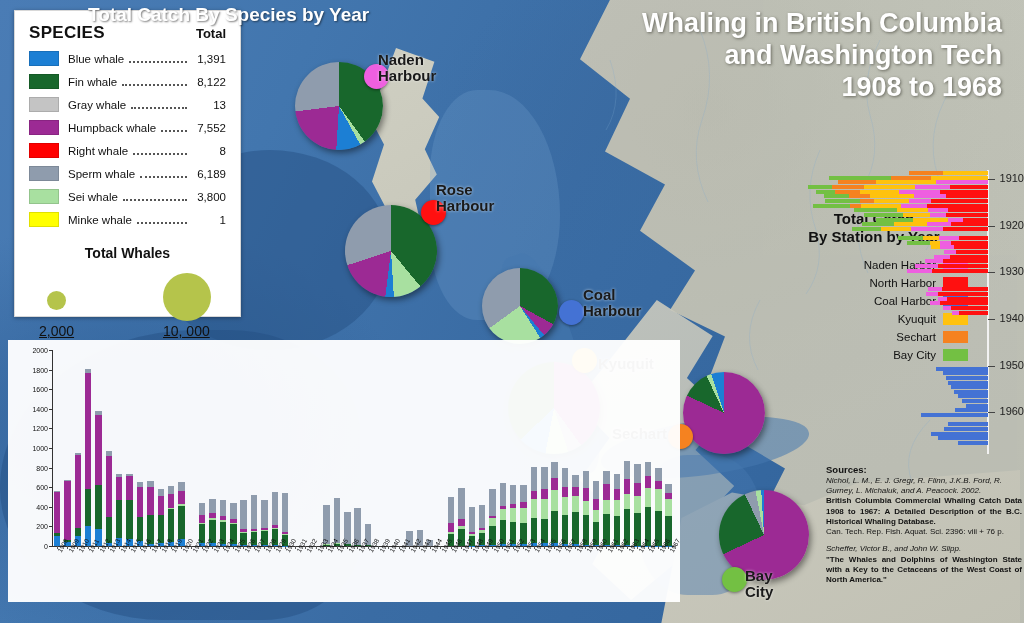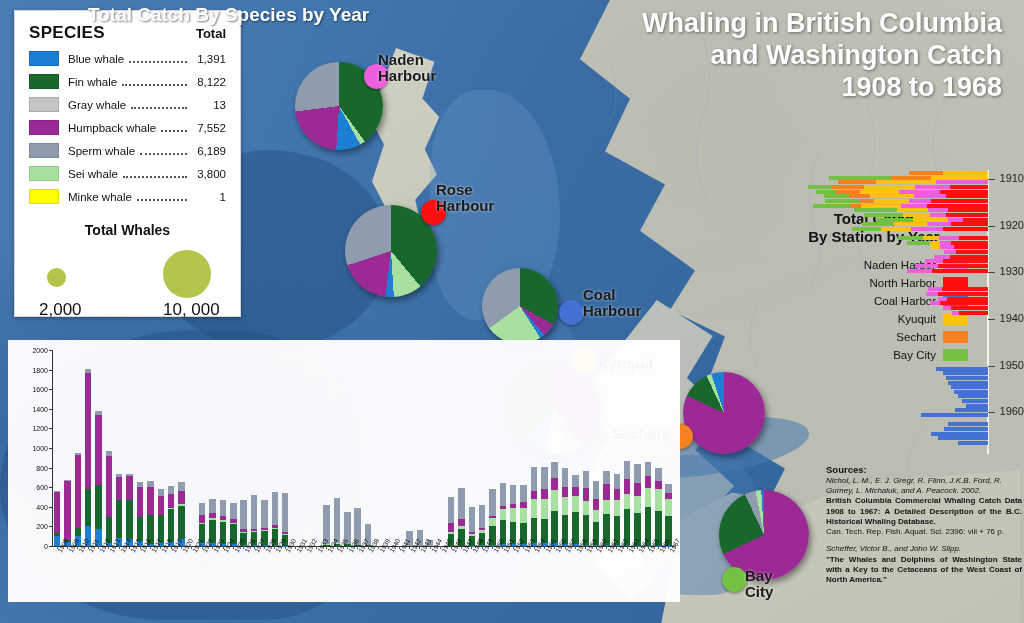--- a/index.html
+++ b/index.html
@@ -67,21 +67,21 @@
   .lg-row{display:flex;align-items:center;padding:1px 14px 1px 14px;height:21px;}
   .sw{width:28px;height:13px;flex:0 0 28px;border:1px solid rgba(0,0,0,.12);}
   .lg-name{font-size:11.5px;color:#111;margin-left:9px;white-space:nowrap;}
   .lg-dots{flex:1;border-bottom:2px dotted #555;margin:0 5px 3px 5px;min-width:8px;height:9px;}
   .lg-val{font-size:11.5px;color:#111;width:34px;text-align:right;}
   .tw-title{text-align:center;font-size:14px;font-weight:bold;color:#111;margin-top:14px;}
   .tw-row{position:relative;height:62px;margin-top:4px;}
   .tw-circ{position:absolute;border-radius:50%;background:#b5c44b;}
   .tw-c-small{width:19px;height:19px;left:32px;top:26px;}
   .tw-c-big{width:48px;height:48px;left:148px;top:8px;}
-  .tw-lbl{position:absolute;font-size:17px;color:#111;}
+  .tw-lbl{position:absolute;font-size:14px;color:#111;text-decoration:underline;}
   .tw-l-small{left:24px;top:58px;}
   .tw-l-big{left:148px;top:58px;}
 
   
   #poster-title{
     position:absolute;right:22px;top:8px;width:500px;text-align:right;
     color:#ffffff;font-size:27px;line-height:1.18;font-weight:bold;
     text-shadow:1px 1px 3px rgba(90,90,80,.85);
   }
   #poster-title div{white-space:nowrap;}
@@ -188,20 +188,26 @@
           <span class="lg-dots"></span>
           <span class="lg-val">13</span>
         </div>
         <div class="lg-row">
           <span class="sw" style="background:#9c2a94"></span>
           <span class="lg-name">Humpback whale</span>
           <span class="lg-dots"></span>
           <span class="lg-val">7,552</span>
         </div>
         <div class="lg-row">
+          <span class="sw" style="background:#ff0000"></span>
+          <span class="lg-name">Right whale</span>
+          <span class="lg-dots"></span>
+          <span class="lg-val">8</span>
+        </div>
+        <div class="lg-row">
           <span class="sw" style="background:#8f9cad"></span>
           <span class="lg-name">Sperm whale</span>
           <span class="lg-dots"></span>
           <span class="lg-val">6,189</span>
         </div>
         <div class="lg-row">
           <span class="sw" style="background:#a8e0a0"></span>
           <span class="lg-name">Sei whale</span>
           <span class="lg-dots"></span>
           <span class="lg-val">3,800</span>
@@ -218,21 +224,21 @@
     <div class="tw-row">
       <div class="tw-circ tw-c-small" id="tw-small" style="background: rgb(181, 196, 75);"></div>
       <div class="tw-circ tw-c-big" id="tw-big" style="background: rgb(181, 196, 75);"></div>
       <div class="tw-lbl tw-l-small">2,000</div>
       <div class="tw-lbl tw-l-big">10, 000</div>
     </div>
   </div>
 
   <div id="poster-title">
     <div>Whaling in British Columbia</div>
-    <div>and Washington Catch</div>
+    <div>and Washington Tech</div>
     <div>1908 to 1968</div>
   </div>
 
   <div id="map-markers">
       <div class="pie" style="left: 295px; top: 62px; width: 88px; height: 88px; background: conic-gradient(rgb(24, 103, 44) 0deg, rgb(24, 103, 44) 144deg, rgb(168, 224, 160) 144deg, rgb(168, 224, 160) 151.2deg, rgb(28, 127, 212) 151.2deg, rgb(28, 127, 212) 183.6deg, rgb(156, 42, 148) 183.6deg, rgb(156, 42, 148) 262.8deg, rgb(143, 156, 173) 262.8deg, rgb(143, 156, 173) 360deg);"></div>
       <div class="station-dot" style="left: 364px; top: 64px; background: rgb(238, 95, 224);"></div>
       <div class="station-label" style="left: 378px; top: 52px;">Naden<div>Harbour</div></div>
       <div class="pie" style="left: 345px; top: 205px; width: 92px; height: 92px; background: conic-gradient(rgb(24, 103, 44) 0deg, rgb(24, 103, 44) 140.4deg, rgb(168, 224, 160) 140.4deg, rgb(168, 224, 160) 176.4deg, rgb(28, 127, 212) 176.4deg, rgb(28, 127, 212) 187.2deg, rgb(156, 42, 148) 187.2deg, rgb(156, 42, 148) 252deg, rgb(143, 156, 173) 252deg, rgb(143, 156, 173) 360deg);"></div>
       <div class="station-dot" style="left: 421px; top: 200px; background: rgb(255, 16, 16);"></div>
       <div class="station-label" style="left: 436px; top: 182px;">Rose<div>Harbour</div></div>

